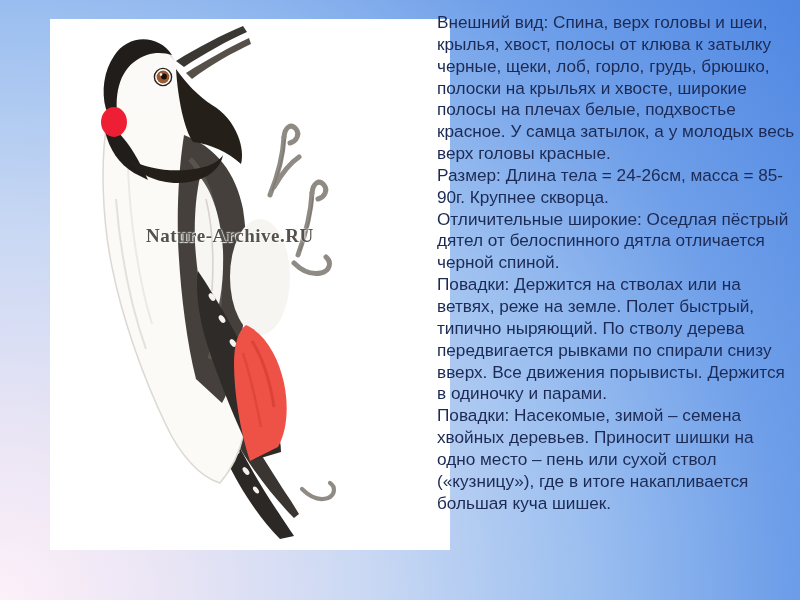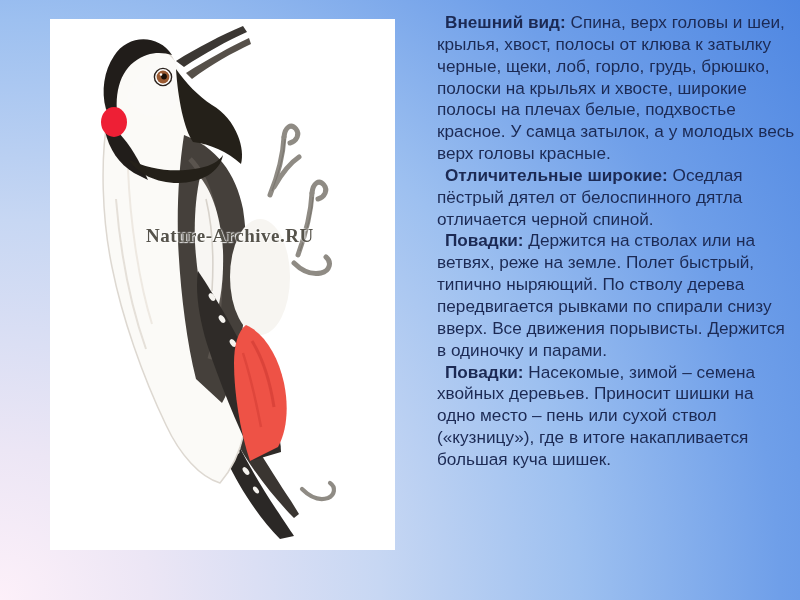--- a/index.html
+++ b/index.html
@@ -3,37 +3,37 @@
 <meta charset="utf-8">
 <style>
   html,body{margin:0;padding:0;}
   body{width:800px;height:600px;overflow:hidden;font-family:"Liberation Sans",sans-serif;}
   .slide{
     position:relative;width:800px;height:600px;overflow:hidden;
     background:radial-gradient(circle farthest-corner at 0% 100%,
       #fdf0f9 0%, #ece6f5 15%, #c7d7f3 38%, #9dc0f0 58%, #6f9fe9 78%, #4f87e2 100%);
   }
   .image-panel{
-    position:absolute;left:50px;top:19px;width:345px;height:531px;
+    position:absolute;left:50px;top:19px;width:400px;height:531px;
     background:#ffffff;
   }
   .image-panel svg{display:block;width:345px;height:531px;}
   .watermark{
     position:absolute;left:96px;top:206px;
     font-family:"Liberation Serif",serif;font-weight:bold;font-size:19px;
     color:#55524a;letter-spacing:.5px;white-space:nowrap;
     text-shadow:0 0 2px rgba(255,255,255,.95), 1px 1px 1px rgba(255,255,255,.8), -1px -1px 1px rgba(255,255,255,.6);
   }
   .text-block{
     position:absolute;left:437px;top:12px;width:358px;
     font-size:17.2px;line-height:21.85px;color:#1c2a54;
     text-align:left;
   }
   .text-block p{margin:0;padding:0;}
-  .lbl{font-weight:bold;margin-left:8px;}
+  .lbl{font-weight:normal;}
   .u{text-underline-offset:2px;}
 </style>
 </head>
 <body>
 
 <div class="slide">
 
   <div class="image-panel">
     <svg viewBox="0 0 345 531" xmlns="http://www.w3.org/2000/svg">
 
@@ -121,18 +121,19 @@
         <path d="M222,172 C229,154 234,136 235,120"></path>
         <path d="M250,232 C257,212 262,194 263,178"></path>
       </g>
     </svg>
 
     <div class="watermark">Nature-Archive.RU</div>
   </div>
 
   <div class="text-block">
       <p><span class="lbl">Внешний вид:</span><span class=""> Спина, верх головы и шеи, </span><span class="u">крылья</span><span class="">, хвост, </span><span class="u">полосы от клюва к затылку черные</span><span class="">, щеки, лоб, горло, грудь, брюшко, полоски на крыльях и хвосте, широкие полосы на плечах белые, подхвостье красное. У самца затылок, а у молодых весь верх головы красные.</span></p>
+      <p><span class="lbl">Размер:</span><span class=""> Длина тела = 24-26см, масса = 85-90г. Крупнее скворца.</span></p>
       <p><span class="lbl">Отличительные широкие:</span><span class=""> Оседлая пёстрый дятел от белоспинного дятла отличается черной спиной.</span></p>
       <p><span class="lbl">Повадки:</span><span class=""> Держится на стволах или на ветвях, реже на земле. Полет быстрый, типично ныряющий. По стволу дерева передвигается рывками по спирали снизу вверх. Все движения порывисты. Держится в одиночку и парами.</span></p>
       <p><span class="lbl">Повадки:</span><span class=""> Насекомые, зимой – семена хвойных деревьев. Приносит шишки на одно место – пень или сухой ствол («кузницу»), где в итоге накапливается большая куча шишек.</span></p>
     </div>
 
 </div>
 
 </body></html>

